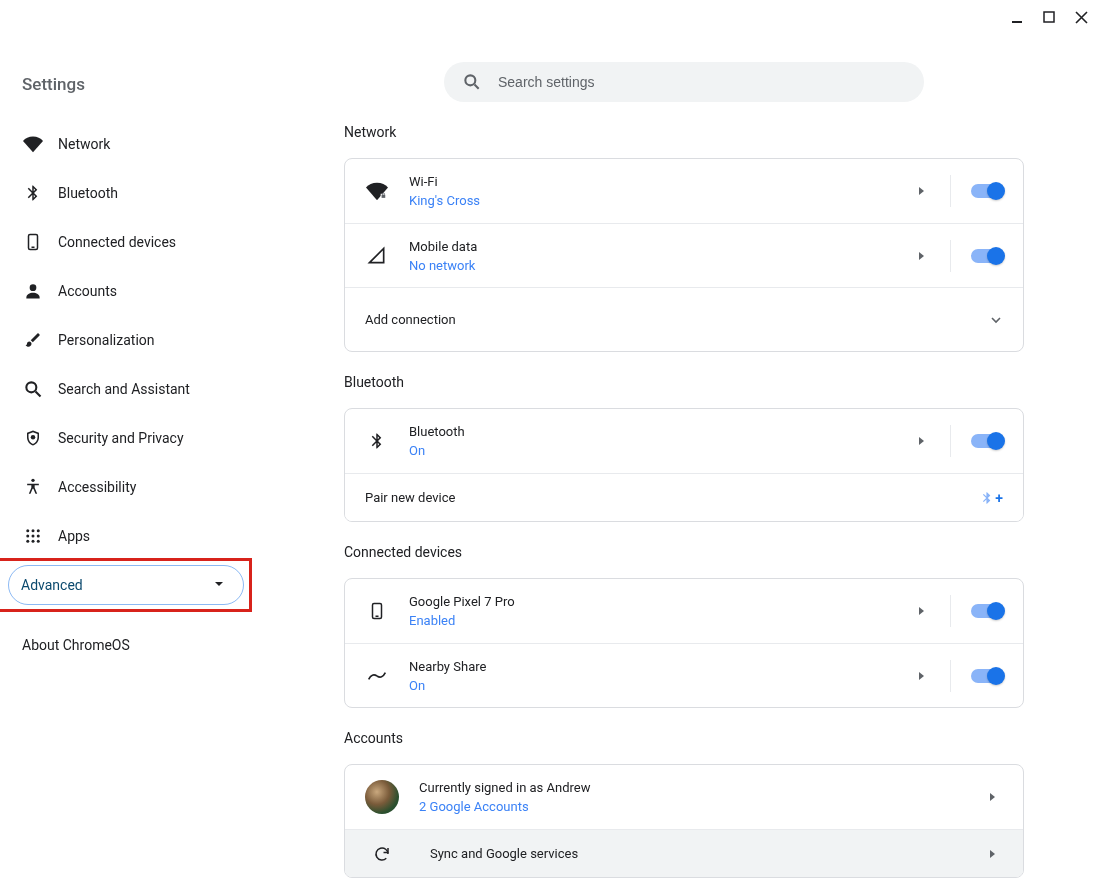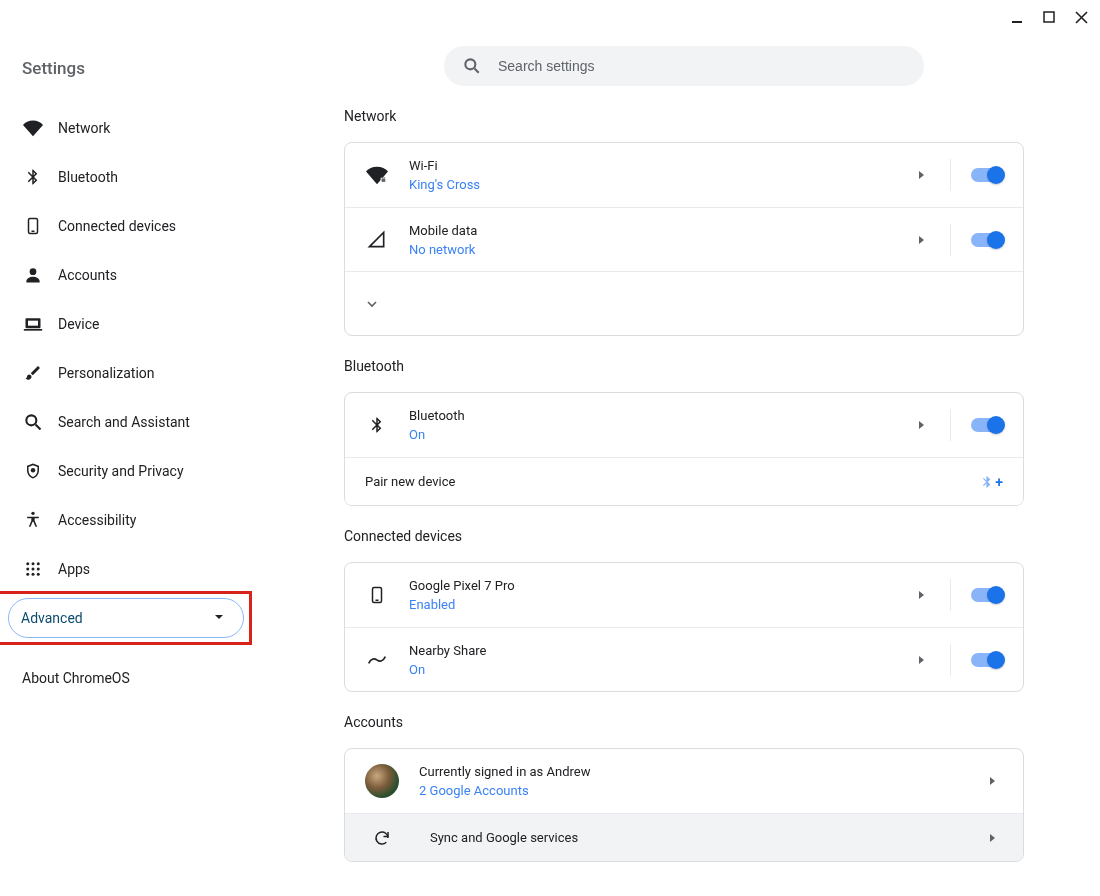--- a/index.html
+++ b/index.html
@@ -2,21 +2,21 @@
 <html><head>
 <meta charset="utf-8">
 <style>
   * { box-sizing: border-box; margin: 0; padding: 0; }
   html, body { width: 1100px; height: 896px; font-family: Roboto, "Segoe UI", Arial, sans-serif; background: #fff; overflow: hidden; }
   svg { display: block; }
 
   .window-controls { position: absolute; top: 8px; right: 10px; display: flex; gap: 14px; }
   .window-controls .ctrl { width: 18px; height: 18px; display: flex; align-items: center; justify-content: center; cursor: pointer; }
 
-  .layout { display: flex; width: 100%; height: 100%; padding-top: 34px; }
+  .layout { display: flex; width: 100%; height: 100%; padding-top: 50px; }
   .sidebar { width: 268px; padding-left: 8px; padding-top: 24px; }
   .sidebar-title { font-size: 17px; font-weight: 500; color: #5f6368; padding-left: 14px; margin-bottom: 30px; }
   .sidebar-item { display: flex; align-items: center; height: 40px; margin: 9px 0; padding-left: 14px; color: #202124; font-size: 14px; cursor: pointer; border-radius: 0 20px 20px 0; }
   .sidebar-item .s-icon { width: 22px; height: 22px; margin-right: 14px; display: flex; align-items: center; justify-content: center; color: #202124; }
   .sidebar-item.advanced { position: relative; border: 1px solid rgba(26,115,232,.5); border-radius: 20px; margin-right: 24px; padding-left: 12px; justify-content: space-between; padding-right: 16px; }
   .sidebar-item.advanced .adv-label { font-size: 14px; color: #0c4a6e; }
   .sidebar-item.advanced .chev { width: 14px; height: 14px; }
   .advanced-highlight { position: absolute; border: 3px solid #d8231b; top:-8px; bottom:-8px; left:-12px; right:-9px; pointer-events: none; }
   .sidebar .about { padding-left: 14px; margin-top: 20px; font-size: 14px; color: #202124; cursor: pointer; height: 40px; display:flex; align-items:center; }
 
@@ -109,30 +109,20 @@
       <span class="s-icon">
           <svg width="20" height="20" viewBox="0 0 24 24" fill="#202124">
             <circle cx="12" cy="8" r="4"></circle>
             <path d="M4 20c0-4 4-6 8-6s8 2 8 6v1H4v-1z"></path>
           </svg>
         </span>
       <span>Accounts</span>
     </div>
     <div class="sidebar-item">
       <span class="s-icon">
-          <svg width="20" height="20" viewBox="0 0 24 24" fill="none" stroke="#202124" stroke-width="2">
-            <rect x="3" y="5" width="18" height="12" rx="1" fill="#202124" stroke="none"></rect>
-            <rect x="5" y="7" width="14" height="8" fill="#fff"></rect>
-            <rect x="1" y="18" width="22" height="2" fill="#202124" stroke="none"></rect>
-          </svg>
-        </span>
-      <span>Device</span>
-    </div>
-    <div class="sidebar-item">
-      <span class="s-icon">
           <svg width="18" height="18" viewBox="0 0 24 24" fill="#202124">
             <path d="M7 14c-1.66 0-3 1.34-3 3 0 1.31-1.16 2-2 2 .92 1.22 2.49 2 4 2 2.21 0 4-1.79 4-4 0-1.66-1.34-3-3-3zm13.71-9.37l-1.34-1.34c-.39-.39-1.02-.39-1.41 0L9 12.25 11.75 15l8.96-8.96c.39-.39.39-1.02 0-1.41z"></path>
           </svg>
         </span>
       <span>Personalization</span>
     </div>
     <div class="sidebar-item">
       <span class="s-icon">
           <svg width="20" height="20" viewBox="0 0 24 24" fill="none" stroke="#202124" stroke-width="2.5">
             <circle cx="10" cy="10" r="6"></circle>
@@ -247,20 +237,23 @@
                   <path d="M1 1 L6 5 L1 9" fill="#5f6368"></path>
                 </svg>
               </span>
             <span class="sep"></span>
             <div class="toggle">
                 <div class="knob"></div>
               </div>
           </div>
         </div>
         <div class="row">
+          <div class="text">
+              <div class="t1">Add connection</div>
+            </div>
           <span class="expand-chev">
               <svg width="14" height="14" viewBox="0 0 14 14">
                 <path d="M3 5 L7 9 L11 5" fill="none" stroke="#5f6368" stroke-width="1.6"></path>
               </svg>
             </span>
         </div>
       </div>
 
       <div class="section-title">Bluetooth</div>
       <div class="card">

